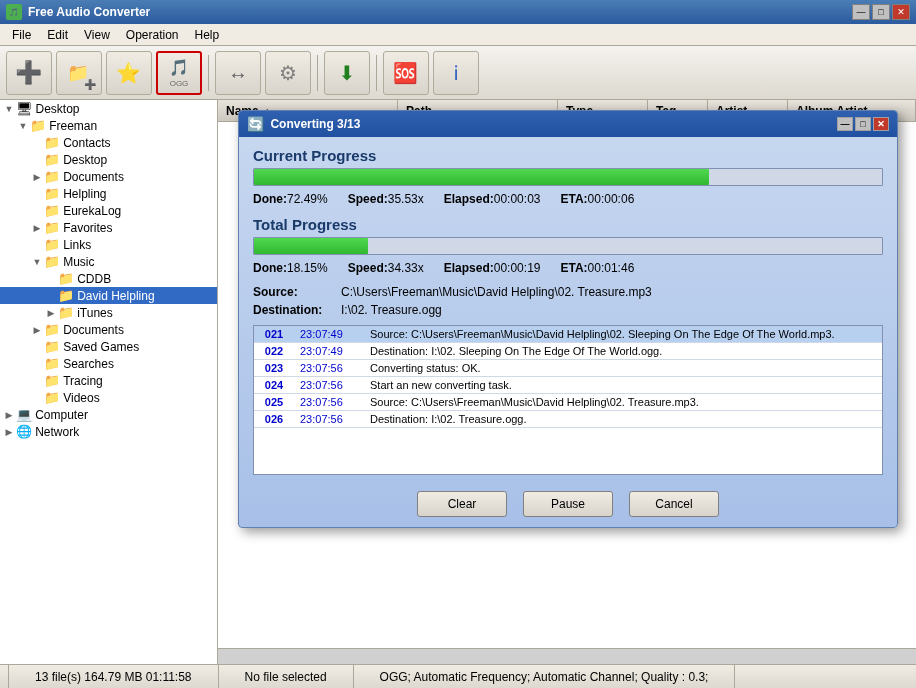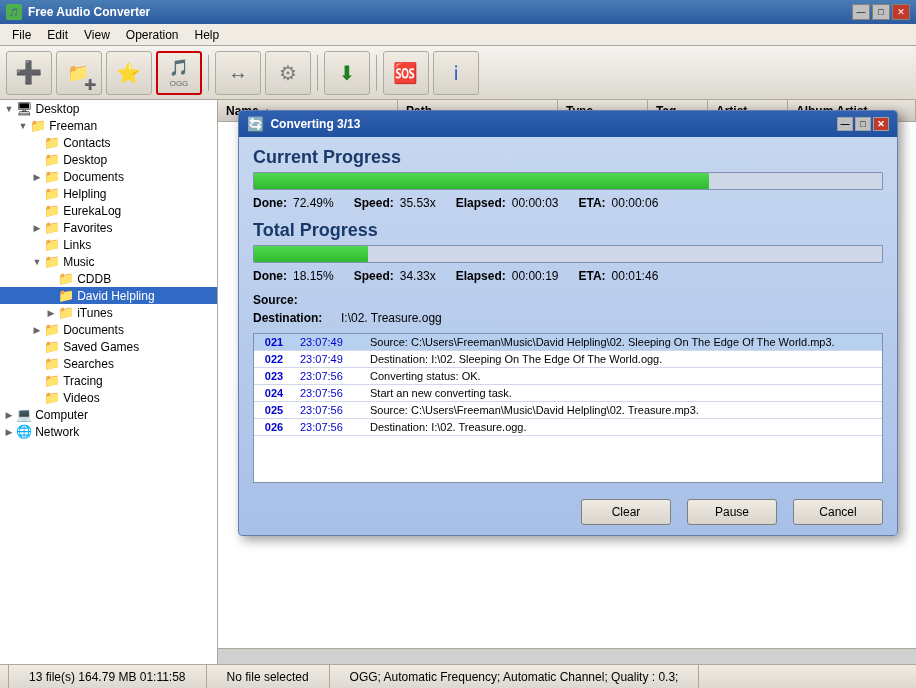--- a/index.html
+++ b/index.html
@@ -131,21 +131,21 @@
       display: flex; align-items: center; justify-content: space-between;
       padding: 0 8px;
       border-radius: 3px 3px 0 0;
       font-size: 12px; font-weight: bold;
     }
     .dialog-title-controls { display: flex; gap: 2px; }
     .dialog-title-btn { width: 16px; height: 14px; border: 1px solid #a0a0a0; display: flex; align-items: center; justify-content: center; font-size: 9px; cursor: pointer; background: #c0c0c0; color: #000; }
     .dialog-title-btn.close { background: #c0392b; color: white; }
     .dialog-body { padding: 10px 14px; }
 
-    .section-label { font-size: 18px; font-weight: bold; color: #1a3a6a; margin-bottom: 4px; }
+    .section-label { font-size: 15px; font-weight: bold; color: #1a3a6a; margin-bottom: 4px; }
 
     
     .progress-container {
       background: #d0d8e8;
       border: 1px solid #8090b0;
       height: 18px;
       border-radius: 1px;
       margin-bottom: 6px;
       overflow: hidden;
     }
@@ -154,21 +154,21 @@
       background: linear-gradient(to bottom, #50d850, #30b830);
       border-radius: 1px;
     }
     .progress-stats {
       display: flex;
       gap: 20px;
       margin-bottom: 10px;
       font-size: 12px;
       color: #000;
     }
-    .stat-pair { display: flex; gap: 6px; }
+    .stat-pair { display: flex; }
     .stat-label { font-weight: bold; }
 
     .info-row { font-size: 12px; color: #000; margin-bottom: 4px; display: flex; gap: 8px; }
     .info-label { font-weight: bold; min-width: 80px; }
 
     
     .log-table-container {
       background: white;
       border: 1px solid #8090b0;
       height: 150px;
@@ -176,21 +176,21 @@
       margin: 8px 0;
     }
     .log-table { width: 100%; border-collapse: collapse; font-size: 11px; }
     .log-cell { padding: 2px 6px; border-bottom: 1px solid #d0d8e8; }
     .log-cell.num { width: 40px; color: #0000cc; font-weight: bold; text-align: center; }
     .log-cell.time { width: 70px; color: #0000cc; }
     .log-cell.desc { flex: 1; color: #000; }
 
     
     .dialog-buttons {
-      display: flex; justify-content: flex-end; gap: 16px;
+      display: flex; justify-content: center; gap: 16px;
       margin-top: 6px;
       padding-top: 8px;
     }
     .dlg-btn {
       width: 90px; height: 26px;
       background: linear-gradient(to bottom, #f0ece4, #d8d4cc);
       border: 1px solid #808080;
       border-radius: 3px;
       cursor: pointer;
       font-size: 12px;
@@ -205,21 +205,21 @@
     .status-bar {
       background: linear-gradient(to bottom, #f0ece4, #ddd9d0);
       border-top: 1px solid #aca899;
       height: 24px;
       display: flex; align-items: center;
       padding: 0 8px;
       font-size: 12px;
       gap: 0;
     }
     .status-seg {
-      padding: 0 20px;
+      padding: 0 26px;
       border-right: 1px solid #aca899;
       height: 100%;
       display: flex; align-items: center;
     }
     .status-seg:first-child { border-left: 1px solid #aca899; }
 
     
     .h-scroll {
       height: 16px;
       background: #d0d0d0;
@@ -474,20 +474,21 @@
             <span>00:00:19</span>
           </div>
           <div class="stat-pair">
             <span class="stat-label">ETA:</span>
             <span>00:01:46</span>
           </div>
         </div>
 
         <div class="info-row">
           <span class="info-label">Source:</span>
+          <span>C:\Users\Freeman\Music\David Helpling\02. Treasure.mp3</span>
         </div>
         <div class="info-row">
           <span class="info-label">Destination:</span>
           <span>I:\02. Treasure.ogg</span>
         </div>
 
         <div class="log-table-container">
           <table class="log-table" style="width:100%;">
             <tbody id="log-tbody">
                 <tr style="background: rgb(184, 208, 240);">

